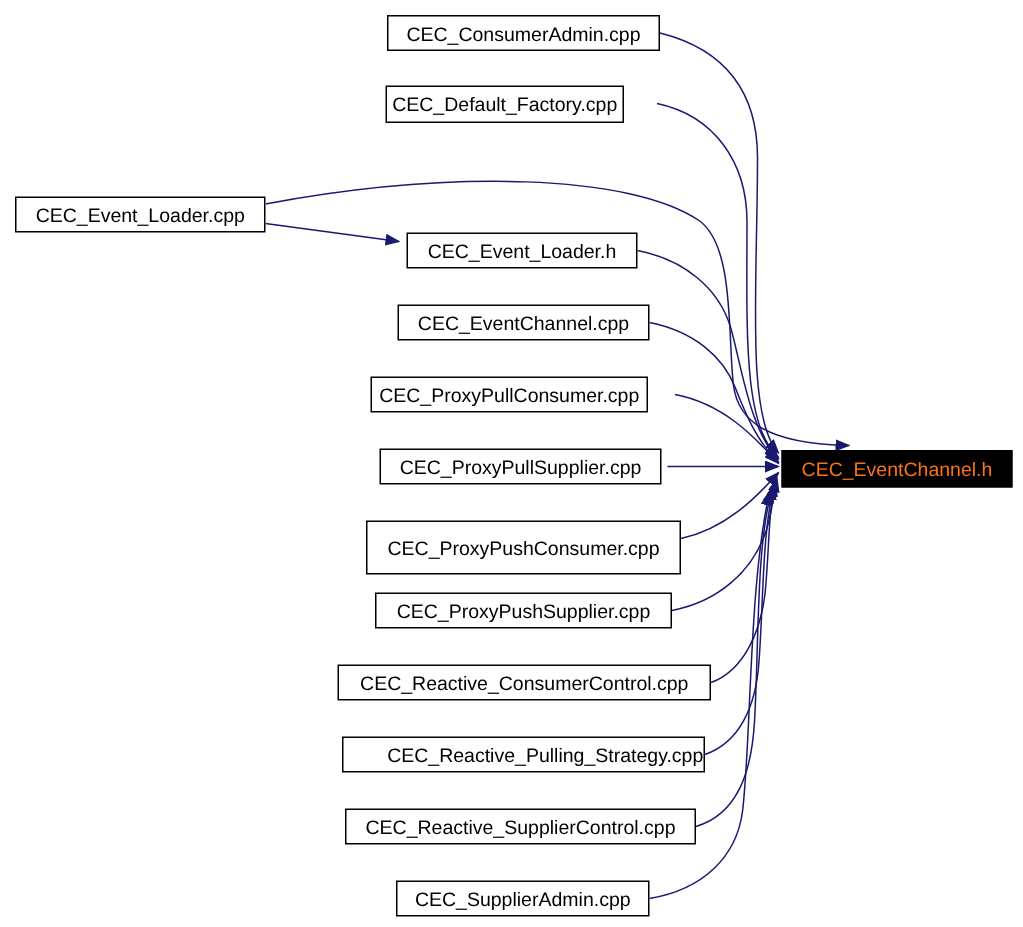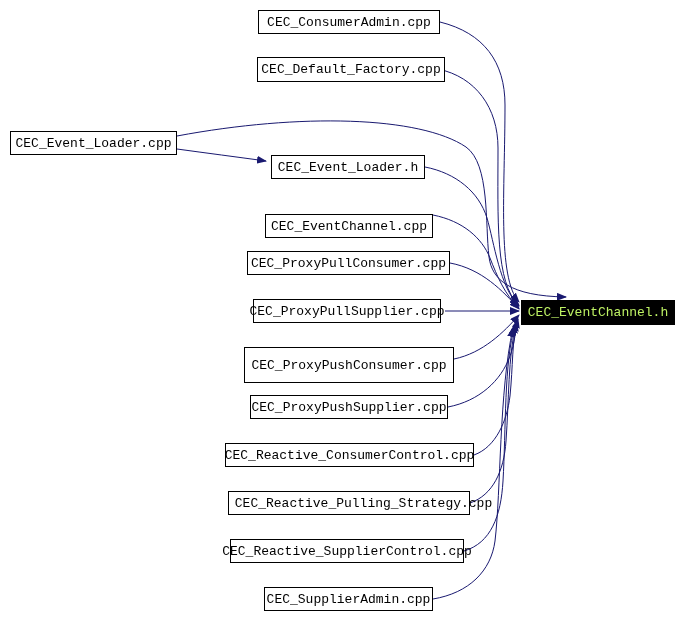--- a/index.html
+++ b/index.html
@@ -2,21 +2,21 @@
 <html><head>
 <meta charset="utf-8">
 <style>
   html, body { margin: 0; padding: 0; background: #ffffff; }
   #canvas {
     position: relative;
     width: 682px;
     height: 618px;
     background: #ffffff;
     overflow: hidden;
-    font-family: Liberation Mono, monospace;
+    font-family: Liberation Sans, sans-serif;
   }
   #edge-layer {
     position: absolute;
     left: 0; top: 0;
     width: 682px; height: 618px;
   }
   .edge {
     fill: none;
     stroke: #191970;
     stroke-width: 1px;
@@ -30,21 +30,21 @@
     display: flex;
     align-items: center;
     justify-content: center;
     font-size: 13px;
     line-height: 1;
     white-space: nowrap;
     cursor: pointer;
   }
   .node.target {
     background: #000000;
-    color: #bef264;
+    color: #f97316;
     border-color: #000000;
     cursor: default;
   }
 </style>
 </head>
 <body>
 
 <div id="canvas">
   <svg id="edge-layer" width="682" height="618" viewBox="0 0 682 618" xmlns="http://www.w3.org/2000/svg">
     <defs>
@@ -62,25 +62,25 @@
       <path class="edge" d="M445,311 L519,311" marker-end="url(#arrowhead)"></path>
       <path class="edge" d="M454,359 C483,353 504,332 519,315" marker-end="url(#arrowhead)"></path>
       <path class="edge" d="M448,407 C479,401 501,381 510,356 C515,343 515,331 518,319" marker-end="url(#arrowhead)"></path>
       <path class="edge" d="M474,455 C496,447 507,421 510,396 C513,366 512,341 517,322" marker-end="url(#arrowhead)"></path>
       <path class="edge" d="M470,503 C493,495 504,471 506,441 C509,401 508,356 516,324" marker-end="url(#arrowhead)"></path>
       <path class="edge" d="M464,551 C491,543 501,516 503,481 C506,431 504,360 515,326" marker-end="url(#arrowhead)"></path>
       <path class="edge" d="M433,599 C469,593 491,571 495,541 C501,491 499,391 513,328" marker-end="url(#arrowhead)"></path>
     </svg>
   <div id="node-layer">
       <div class="node" style="left: 258px; top: 10px; width: 182px; height: 24px;">CEC_ConsumerAdmin.cpp</div>
-      <div class="node" style="left: 257px; top: 57px; width: 188px; height: 25px;">CEC_Default_Factory.cpp</div>
+      <div class="node" style="left: 257px; top: 57px; width: 159px; height: 25px;">CEC_Default_Factory.cpp</div>
       <div class="node" style="left: 10px; top: 131px; width: 167px; height: 24px;">CEC_Event_Loader.cpp</div>
       <div class="node" style="left: 271px; top: 155px; width: 154px; height: 24px;">CEC_Event_Loader.h</div>
-      <div class="node" style="left: 265px; top: 203px; width: 168px; height: 24px; margin-top: 11px;">CEC_EventChannel.cpp</div>
-      <div class="node" style="left: 247px; top: 251px; width: 203px; height: 24px;">CEC_ProxyPullConsumer.cpp</div>
+      <div class="node" style="left: 265px; top: 203px; width: 168px; height: 24px;">CEC_EventChannel.cpp</div>
+      <div class="node" style="left: 247px; top: 251px; width: 185px; height: 24px;">CEC_ProxyPullConsumer.cpp</div>
       <div class="node" style="left: 253px; top: 299px; width: 188px; height: 24px;">CEC_ProxyPullSupplier.cpp</div>
       <div class="node" style="left: 244px; top: 347px; width: 210px; height: 36px;">CEC_ProxyPushConsumer.cpp</div>
       <div class="node" style="left: 250px; top: 395px; width: 198px; height: 24px; text-align: right;">CEC_ProxyPushSupplier.cpp</div>
       <div class="node" style="left: 225px; top: 443px; width: 249px; height: 24px;">CEC_Reactive_ConsumerControl.cpp</div>
       <div class="node" style="left: 228px; top: 491px; width: 242px; height: 24px; padding-left: 29px;">CEC_Reactive_Pulling_Strategy.cpp</div>
       <div class="node" style="left: 230px; top: 539px; width: 234px; height: 24px;">CEC_Reactive_SupplierControl.cpp</div>
       <div class="node" style="left: 264px; top: 587px; width: 169px; height: 24px;">CEC_SupplierAdmin.cpp</div>
       <div class="node target" style="left: 521px; top: 300px; width: 154px; height: 25px;">CEC_EventChannel.h</div>
     </div>
 </div>

